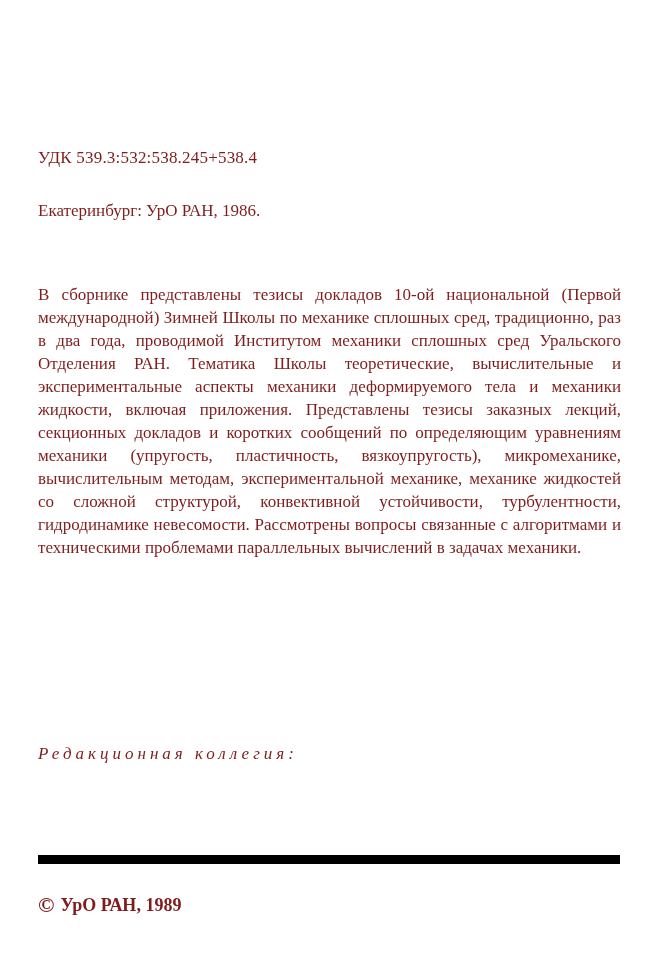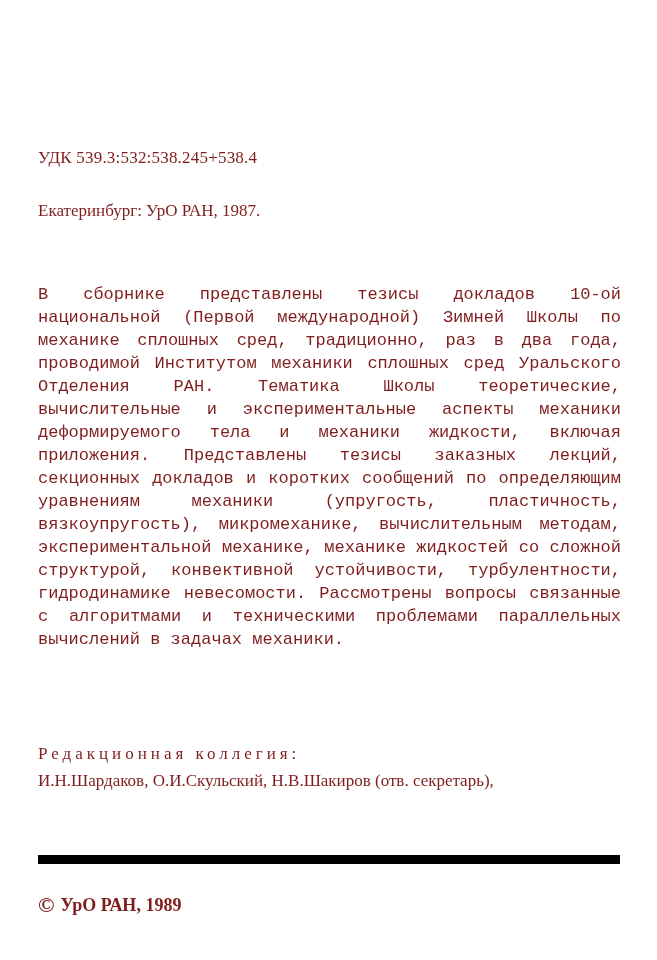--- a/index.html
+++ b/index.html
@@ -32,29 +32,29 @@
   .bold { font-weight: bold; }
   .abstract {
     position: absolute;
     top: 283px;
     left: 38px;
     right: 36px;
     font-size: 17px;
     line-height: 23px;
     text-align: justify;
     text-justify: inter-word;
-    font-family: Liberation Mono, monospace;
   }
   .editorial {
     position: absolute;
     top: 740px;
     left: 38px;
     right: 36px;
     font-size: 17px;
     line-height: 27px;
+    font-style: italic;
   }
   .ed-heading {
     letter-spacing: 4px;
   }
   .bar {
     position: absolute;
     top: 855px;
     left: 38px;
     width: 582px;
     height: 9px;
@@ -79,28 +79,27 @@
   }
 </style>
 </head>
 <body>
 
 <div class="page">
 
   <div class="udk">УДК 539.3:532:538.245+538.4</div>
 
   <div class="title-block">
-    <div>Екатеринбург: УрО РАН, 1987.</div>
+    <div>Екатеринбург: УрО РАН, 1986.</div>
   </div>
 
   <p class="abstract">В сборнике представлены тезисы докладов 10-ой национальной (Первой международной) Зимней Школы по механике сплошных сред, традиционно, раз в два года, проводимой Институтом механики сплошных сред Уральского Отделения РАН. Тематика Школы теоретические, вычислительные и экспериментальные аспекты механики деформируемого тела и механики жидкости, включая приложения. Представлены тезисы заказных лекций, секционных докладов и коротких сообщений по определяющим уравнениям механики (упругость, пластичность, вязкоупругость), микромеханике, вычислительным методам, экспериментальной механике, механике жидкостей со сложной структурой, конвективной устойчивости, турбулентности, гидродинамике невесомости. Рассмотрены вопросы связанные с алгоритмами и техническими проблемами параллельных вычислений в задачах механики.</p>
 
   <div class="editorial">
     <div class="ed-heading">Редакционная коллегия:</div>
-    <div>И.Н.Шардаков, О.И.Скульский, Н.В.Шакиров (отв. секретарь),</div>
   </div>
 
   <div class="bar"></div>
 
   <div class="copyright">
     <span class="sym">©</span>
     <span>УрО РАН, 1989</span>
   </div>
 
 </div>

